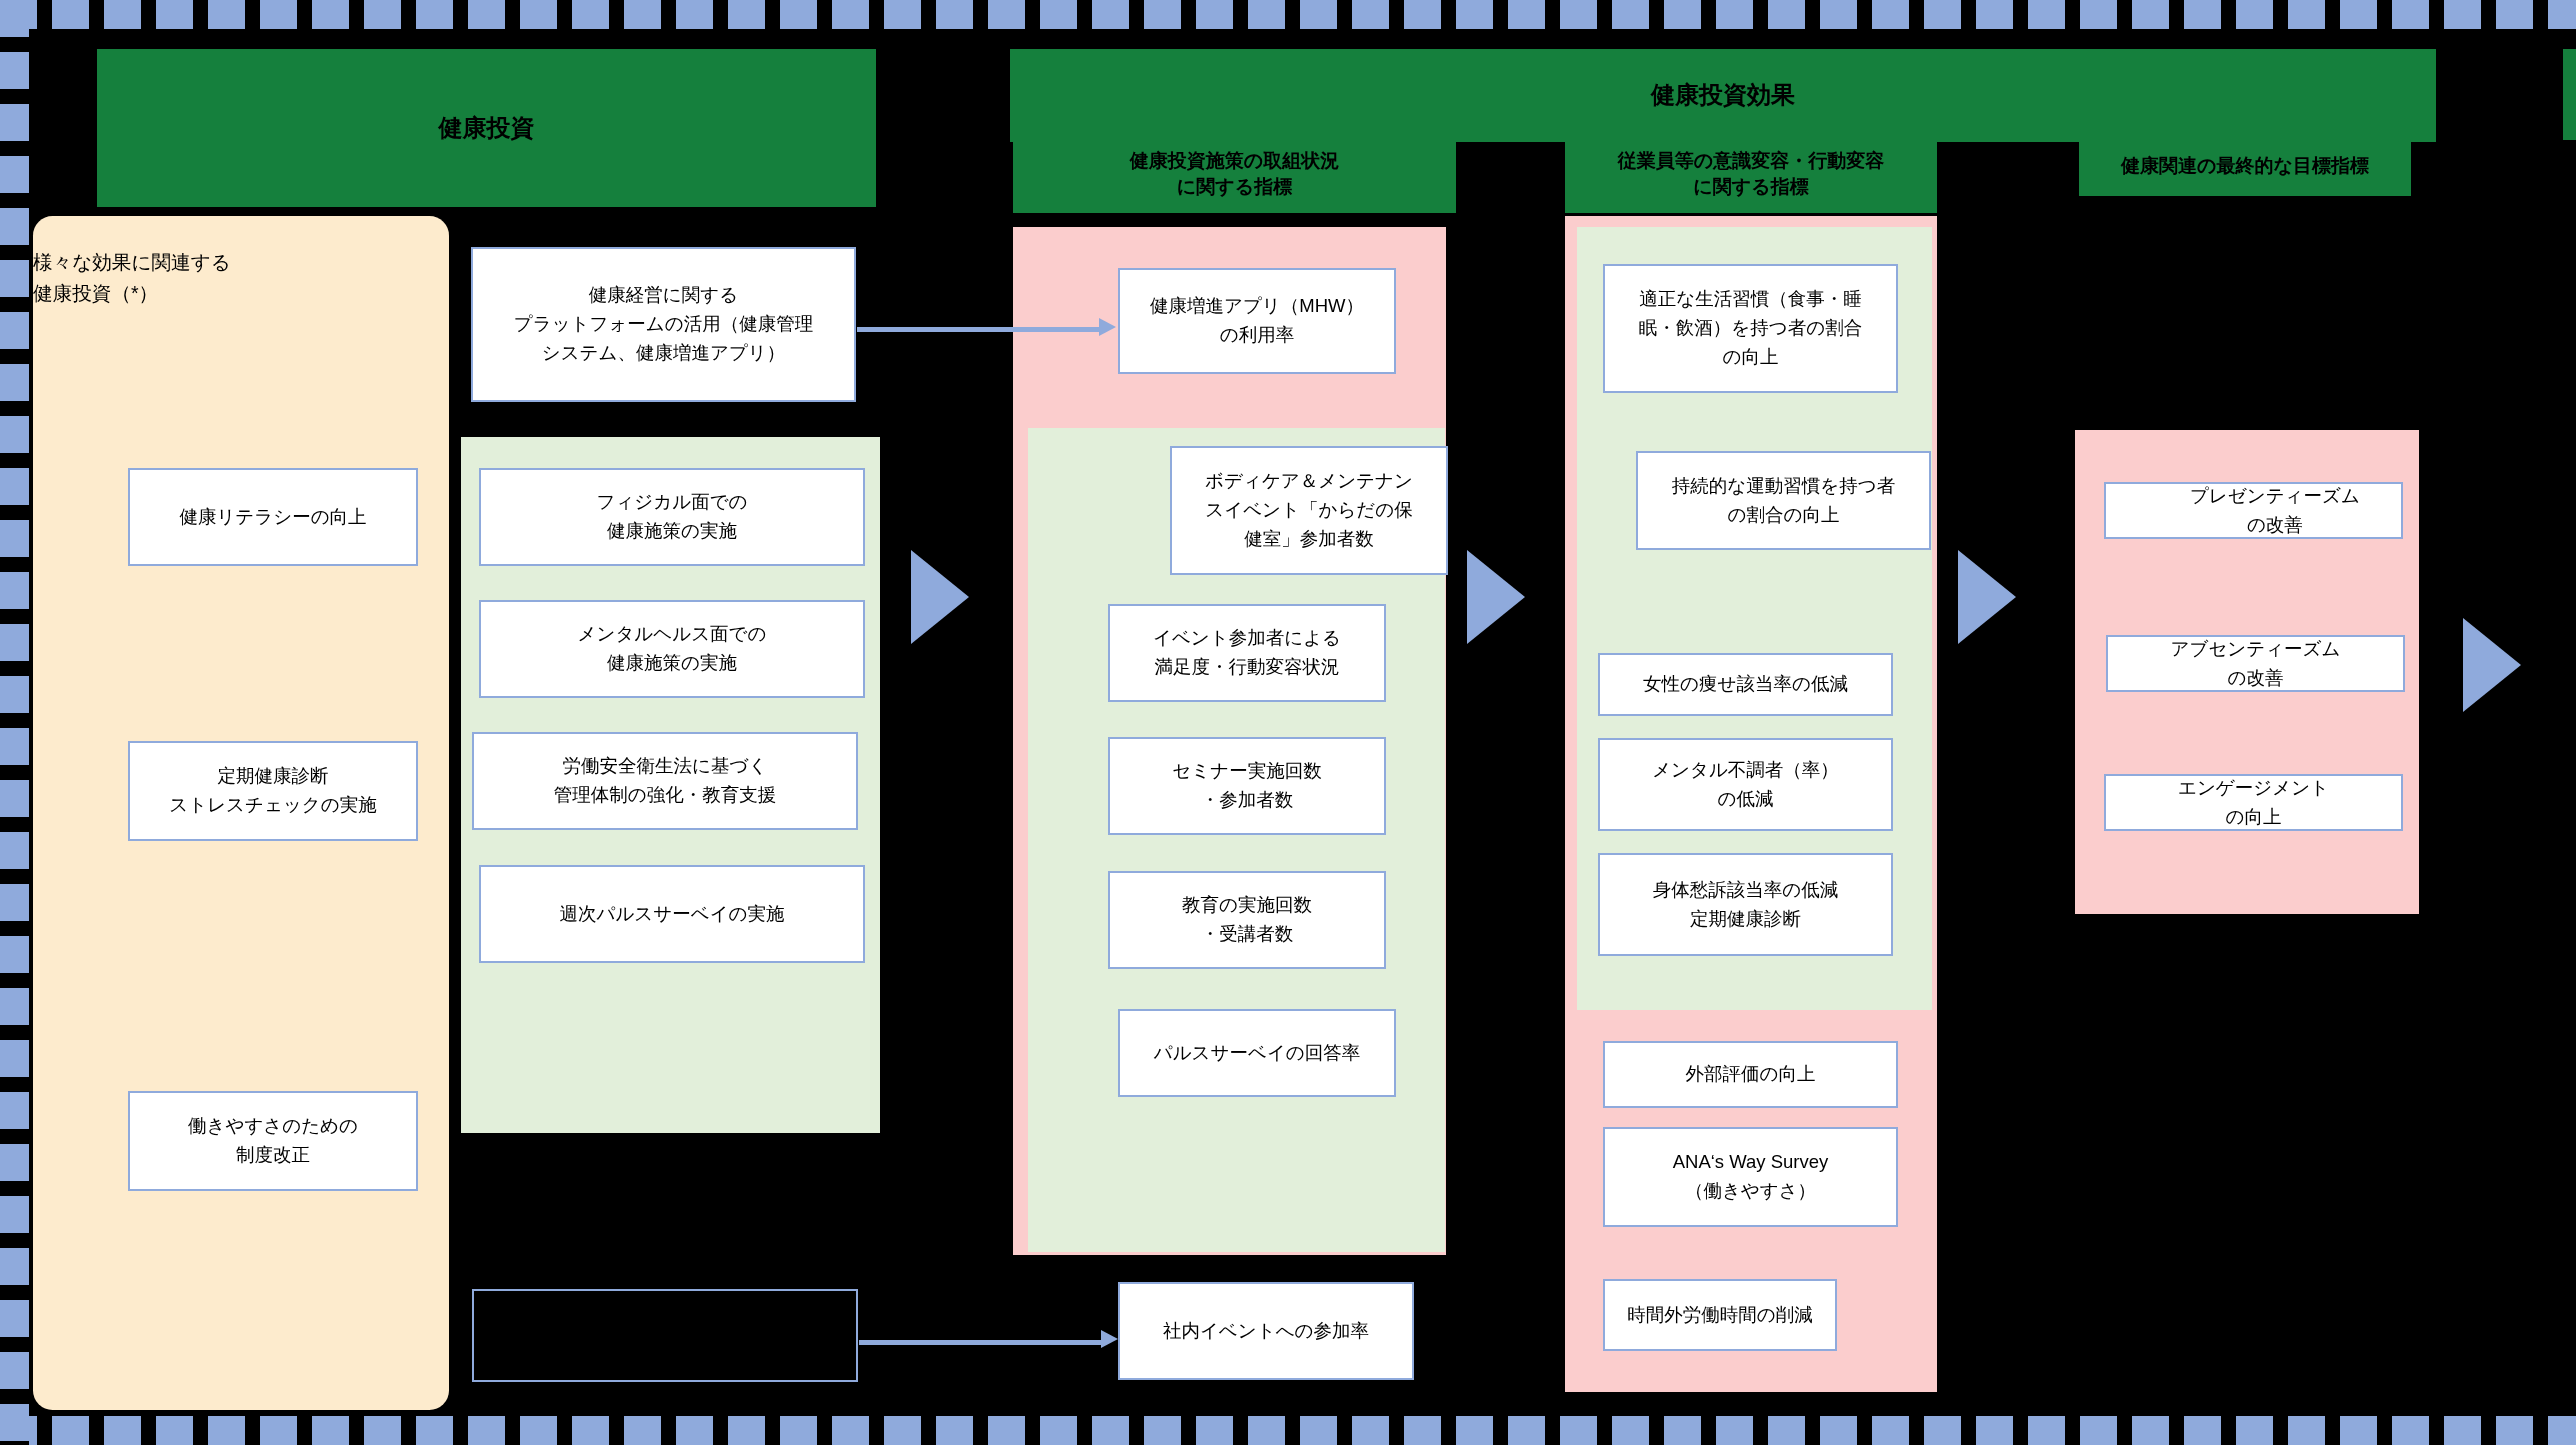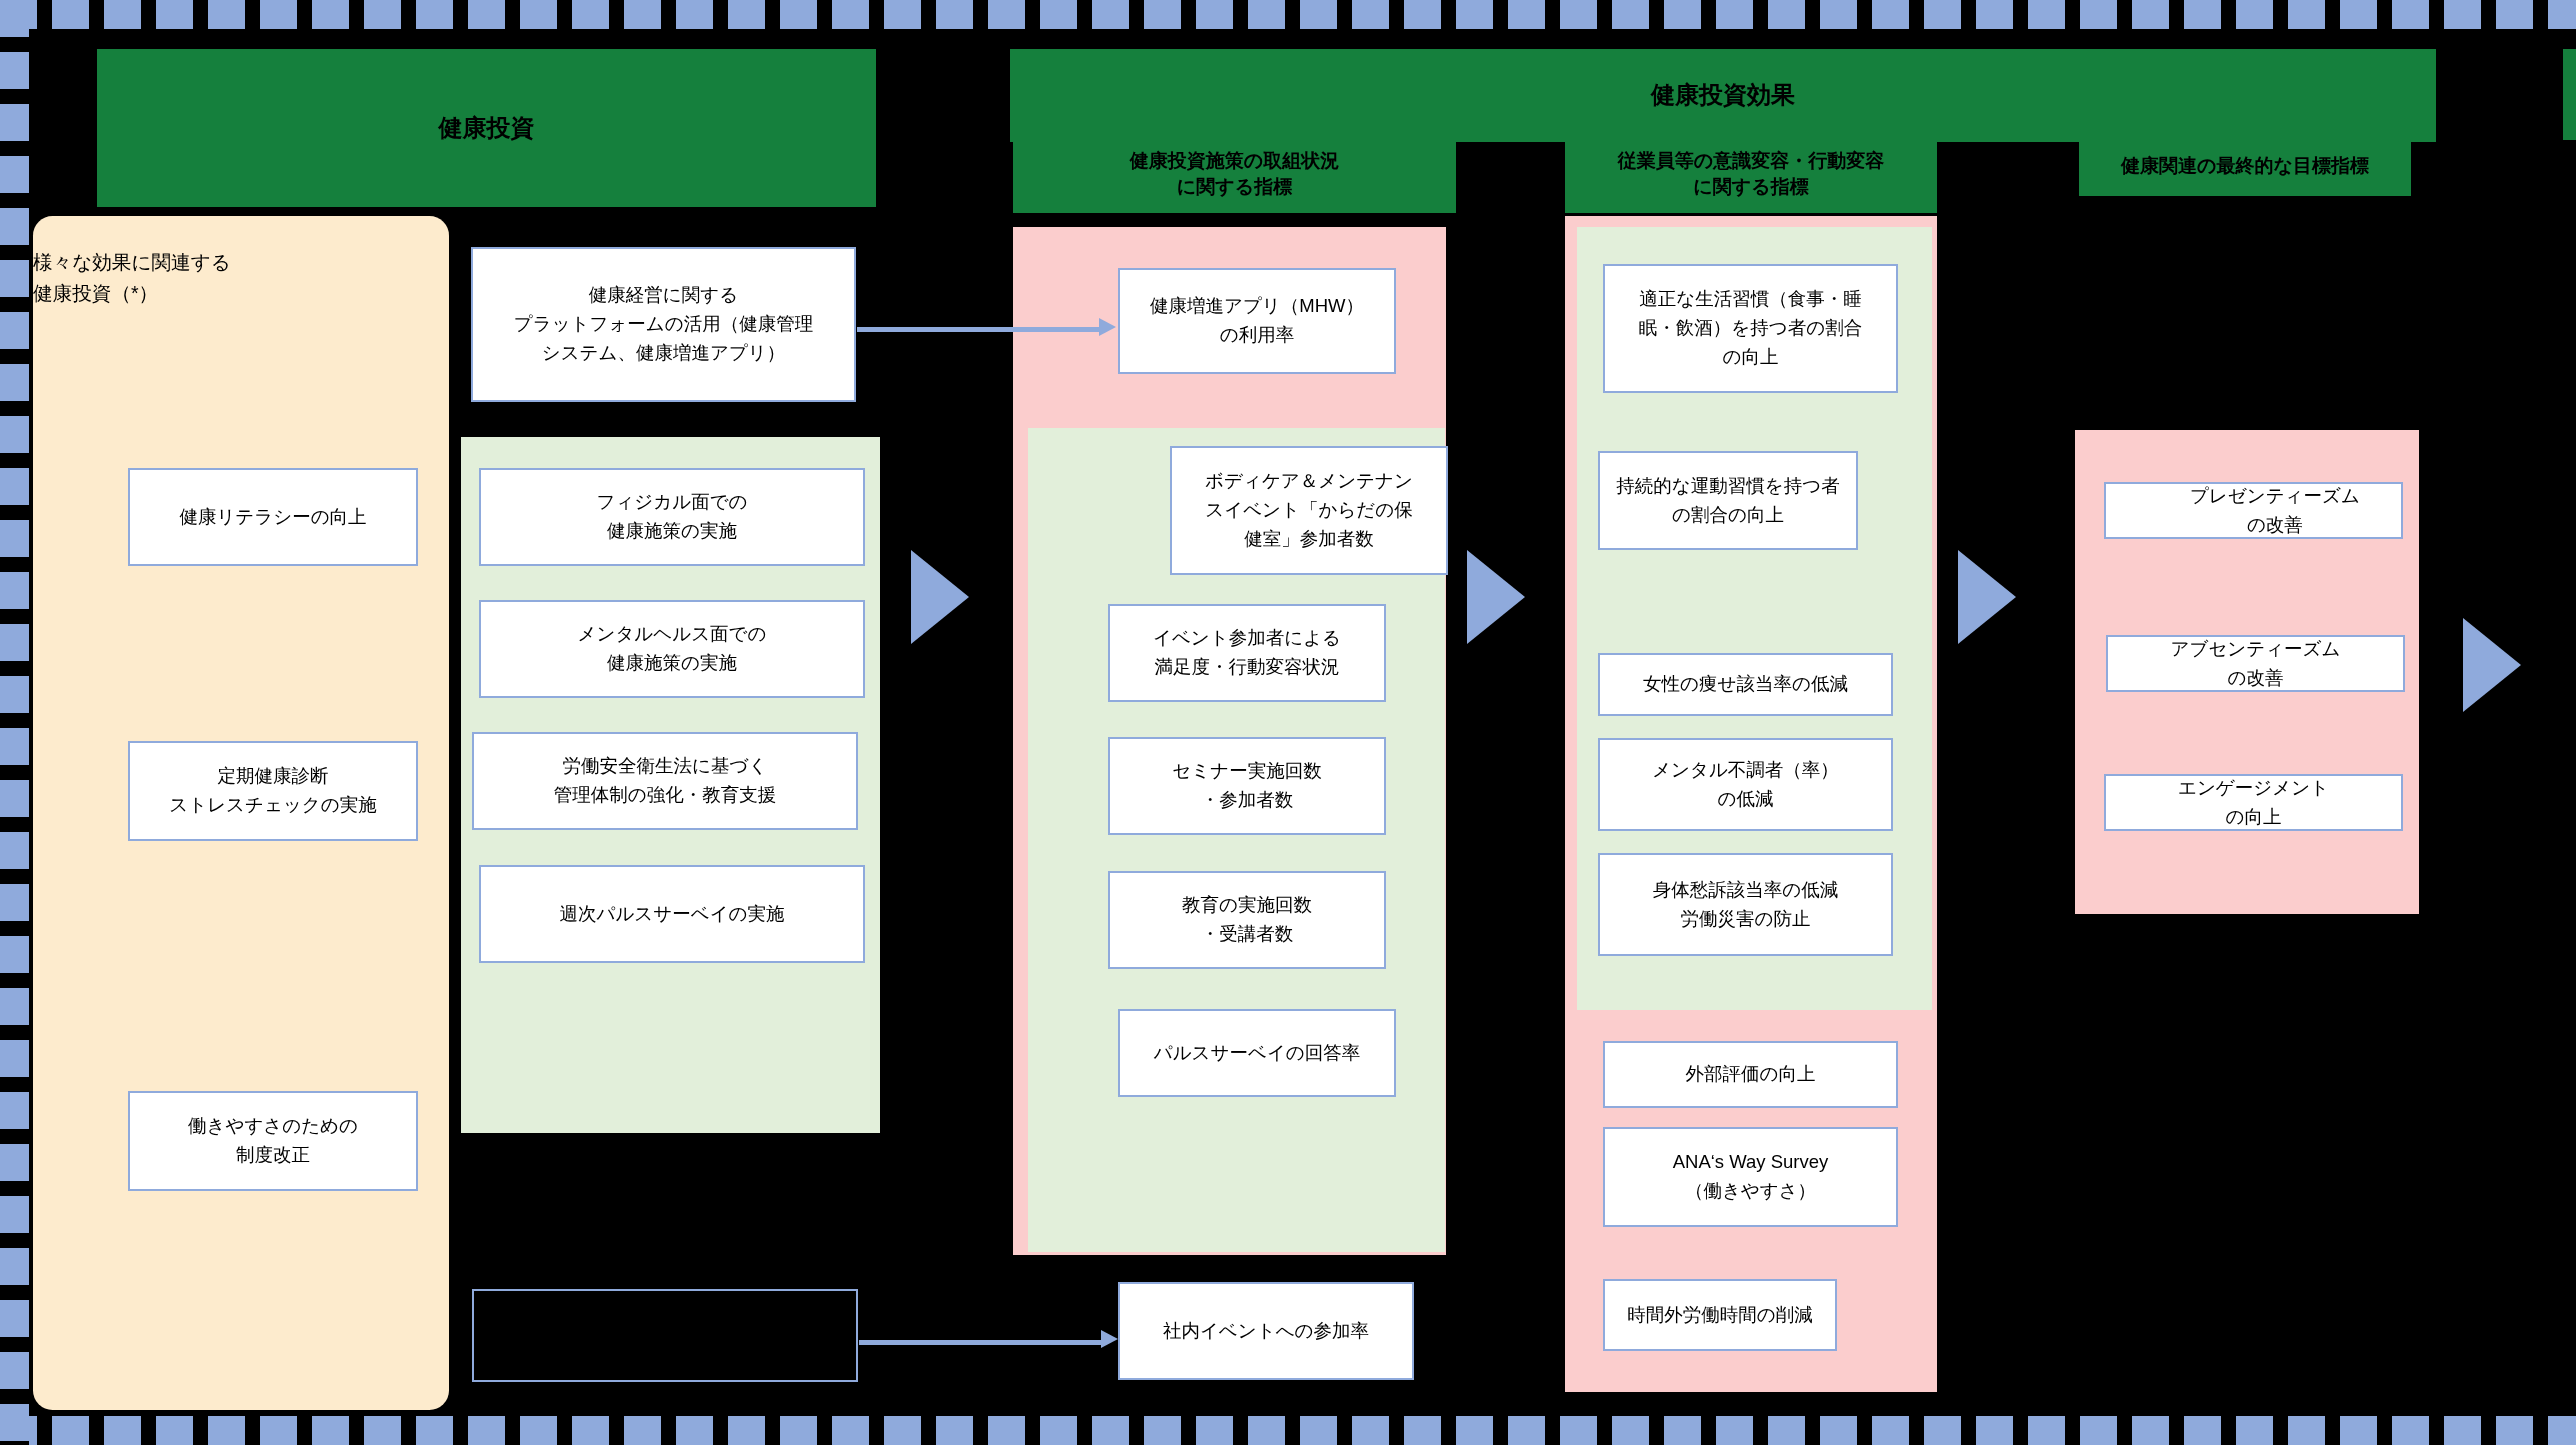--- a/index.html
+++ b/index.html
@@ -191,31 +191,31 @@
     </div>
 
   <div class="abs panel-pink" style="left:1565px; top:216px; width:372px; height:1176px;"></div>
 
   <div class="abs panel-green" style="left:1577px; top:227px; width:355px; height:783px;"></div>
 
   <div class="abs card" style="left:1603px; top:264px; width:295px; height:129px;">適正な生活習慣（食事・睡
 眠・飲酒）を持つ者の割合
 の向上</div>
 
-  <div class="abs card" style="left:1598px; top:451px; width:260px; height:99px;text-align:center;">持続的な運動習慣を持つ者
+  <div class="abs card" style="left:1636px; top:451px; width:295px; height:99px;text-align:center;">持続的な運動習慣を持つ者
 の割合の向上</div>
 
 
   <div class="abs card" style="left:1598px; top:653px; width:295px; height:63px;">女性の痩せ該当率の低減</div>
 
   <div class="abs card" style="left:1598px; top:738px; width:295px; height:93px;">メンタル不調者（率）
 の低減</div>
 
   <div class="abs card" style="left:1598px; top:853px; width:295px; height:103px;">身体愁訴該当率の低減
-労働災害の防止</div>
+定期健康診断</div>
 
   <div class="abs card" style="left:1603px; top:1041px; width:295px; height:67px;">外部評価の向上</div>
 
   <div class="abs card" style="left:1603px; top:1127px; width:295px; height:100px;">ANA‘s Way Survey
 （働きやすさ）</div>
 
   <div class="abs card" style="left:1603px; top:1279px; width:234px; height:72px;">時間外労働時間の削減</div>
 
   <div class="abs chevron" style="left:1958px; top:550px;">
       <i></i>

